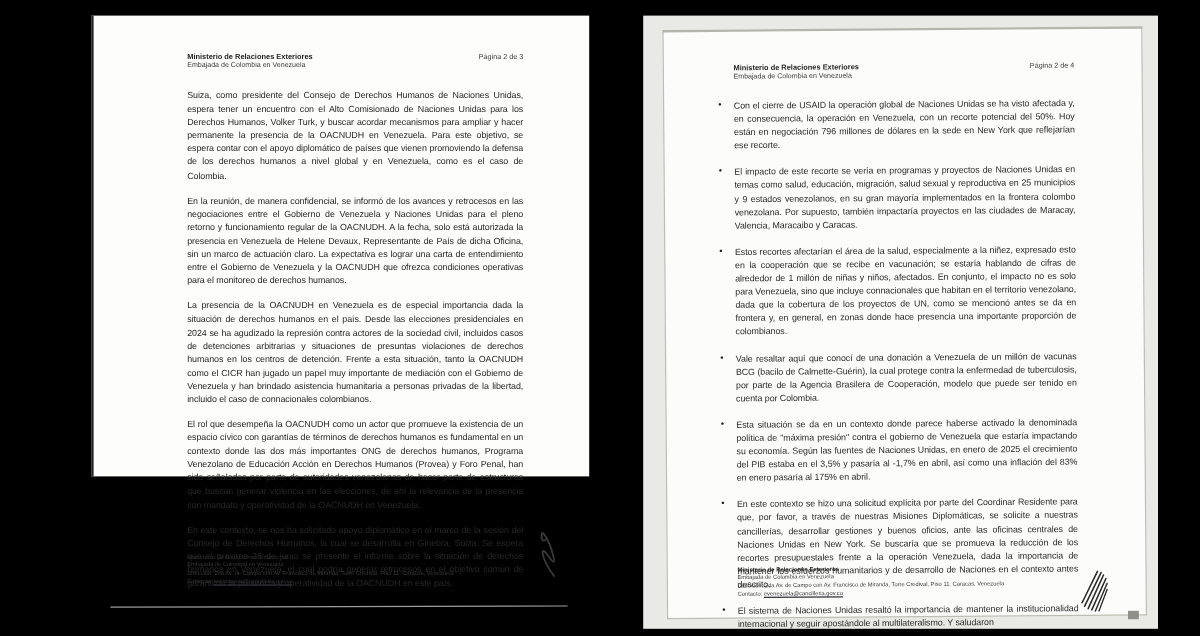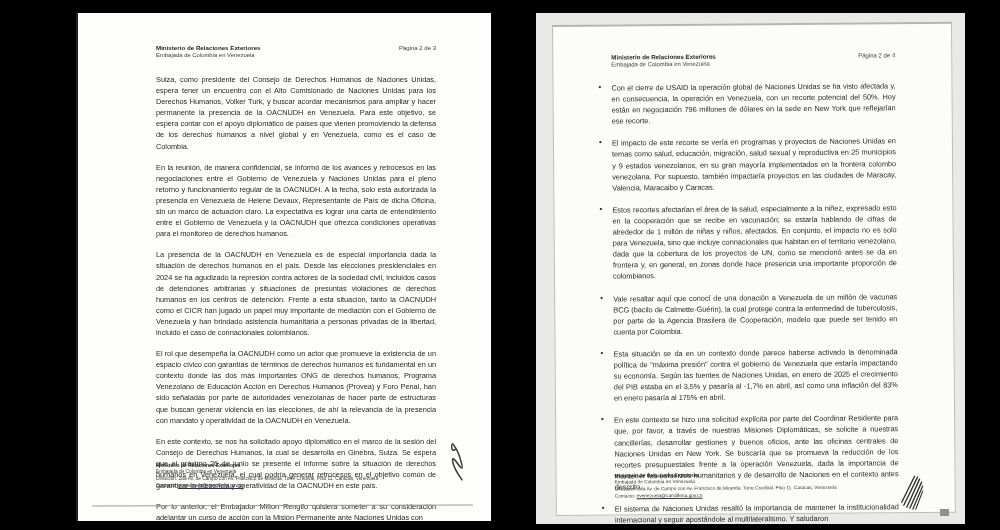--- a/index.html
+++ b/index.html
@@ -2,21 +2,21 @@
 <html><head>
 <meta charset="utf-8">
 <style>
   html,body{margin:0;padding:0;}
   body{
     width:1000px;height:530px;background:#000;position:relative;overflow:hidden;
     font-family:"Liberation Sans",sans-serif;
   }
   
   .page1{
-    position:absolute;left:76px;top:13px;width:413px;height:508px;
+    position:absolute;left:76px;top:13px;width:413px;height:384px;
     background:#fdfdfc;border-left:2px solid #222;
   }
   .p1-content{padding:31px 55px 0 78px;}
   
   .doc-header{display:flex;justify-content:space-between;align-items:flex-start;}
   .hdr-title{font-weight:bold;font-size:6.2px;color:#1f1f1f;line-height:7.5px;}
   .hdr-sub{font-size:5.9px;color:#3c3c3c;line-height:7.5px;}
   .hdr-page{font-size:6px;color:#3a3a3a;padding-top:1px;}
   
   .body-text{margin-top:15px;}
@@ -64,21 +64,20 @@
         <div class="hdr-sub">Embajada de Colombia en Venezuela</div>
       </div>
       <div class="hdr-page">Página 2 de 3</div>
     </div>
     <div class="body-text">
       <p>Suiza, como presidente del Consejo de Derechos Humanos de Naciones Unidas, espera tener un encuentro con el Alto Comisionado de Naciones Unidas para los Derechos Humanos, Volker Turk, y buscar acordar mecanismos para ampliar y hacer permanente la presencia de la OACNUDH en Venezuela. Para este objetivo, se espera contar con el apoyo diplomático de países que vienen promoviendo la defensa de los derechos humanos a nivel global y en Venezuela, como es el caso de Colombia.</p>
       <p>En la reunión, de manera confidencial, se informó de los avances y retrocesos en las negociaciones entre el Gobierno de Venezuela y Naciones Unidas para el pleno retorno y funcionamiento regular de la OACNUDH. A la fecha, solo está autorizada la presencia en Venezuela de Helene Devaux, Representante de País de dicha Oficina, sin un marco de actuación claro. La expectativa es lograr una carta de entendimiento entre el Gobierno de Venezuela y la OACNUDH que ofrezca condiciones operativas para el monitoreo de derechos humanos.</p>
       <p>La presencia de la OACNUDH en Venezuela es de especial importancia dada la situación de derechos humanos en el país. Desde las elecciones presidenciales en 2024 se ha agudizado la represión contra actores de la sociedad civil, incluidos casos de detenciones arbitrarias y situaciones de presuntas violaciones de derechos humanos en los centros de detención. Frente a esta situación, tanto la OACNUDH como el CICR han jugado un papel muy importante de mediación con el Gobierno de Venezuela y han brindado asistencia humanitaria a personas privadas de la libertad, incluido el caso de connacionales colombianos.</p>
       <p>El rol que desempeña la OACNUDH como un actor que promueve la existencia de un espacio cívico con garantías de términos de derechos humanos es fundamental en un contexto donde las dos más importantes ONG de derechos humanos, Programa Venezolano de Educación Acción en Derechos Humanos (Provea) y Foro Penal, han sido señaladas por parte de autoridades venezolanas de hacer parte de estructuras que buscan generar violencia en las elecciones, de ahí la relevancia de la presencia con mandato y operatividad de la OACNUDH en Venezuela.</p>
       <p>En este contexto, se nos ha solicitado apoyo diplomático en el marco de la sesión del Consejo de Derechos Humanos, la cual se desarrolla en Ginebra, Suiza. Se espera que el próximo 26 de junio se presente el informe sobre la situación de derechos humanos en Venezuela, el cual podría generar retrocesos en el objetivo común de garantizar la presencia y operatividad de la OACNUDH en este país.</p>
-      <p>Por lo anterior, el Embajador Milton Rengifo quisiera someter a su consideración adelantar un curso de acción con la Misión Permanente ante Naciones Unidas con</p>
     </div>
   </div>
 
   <div class="doc-footer">
     <div class="ftr-title">Ministerio de Relaciones Exteriores</div>
     <div class="ftr-line">Embajada de Colombia en Venezuela</div>
     <div class="ftr-line">Dirección: 2da Av. de Campo con Av. Francisco de Miranda, Torre Credival, Piso 11. Caracas, Venezuela</div>
     <div class="ftr-line"><span>Contacto: </span><span class="ftr-email">evenezuela@cancilleria.gov.co</span></div>
   </div>
 

